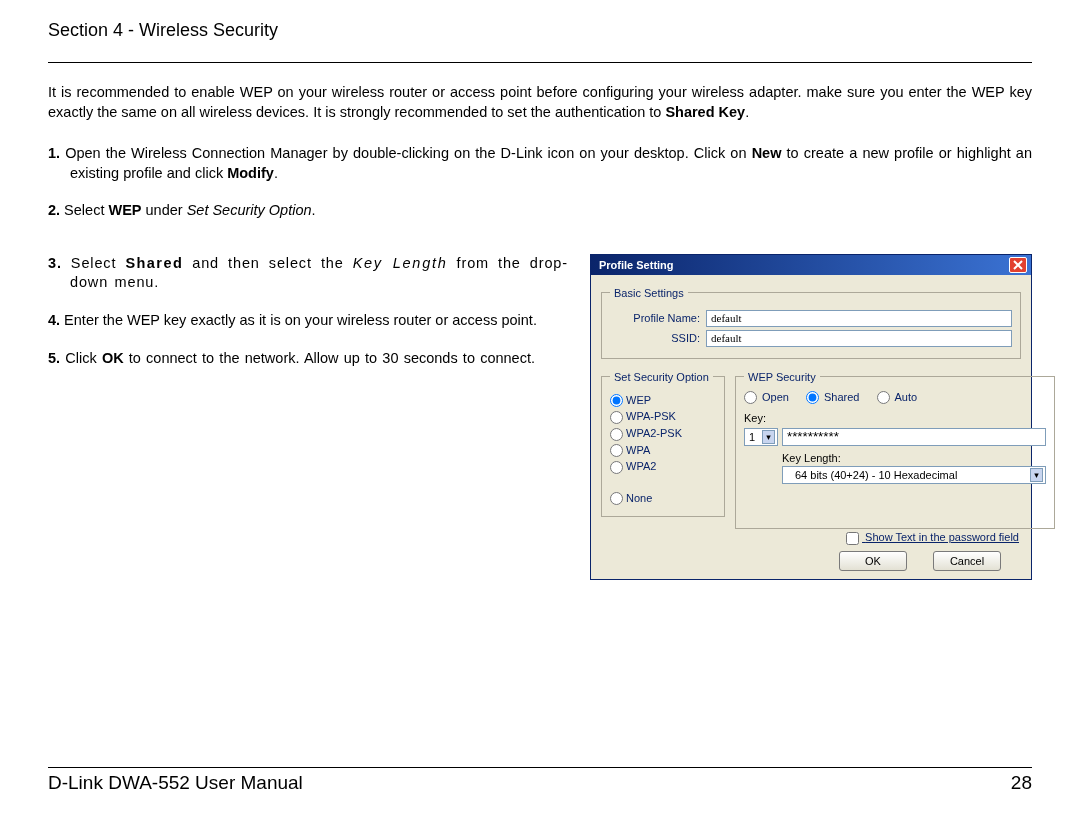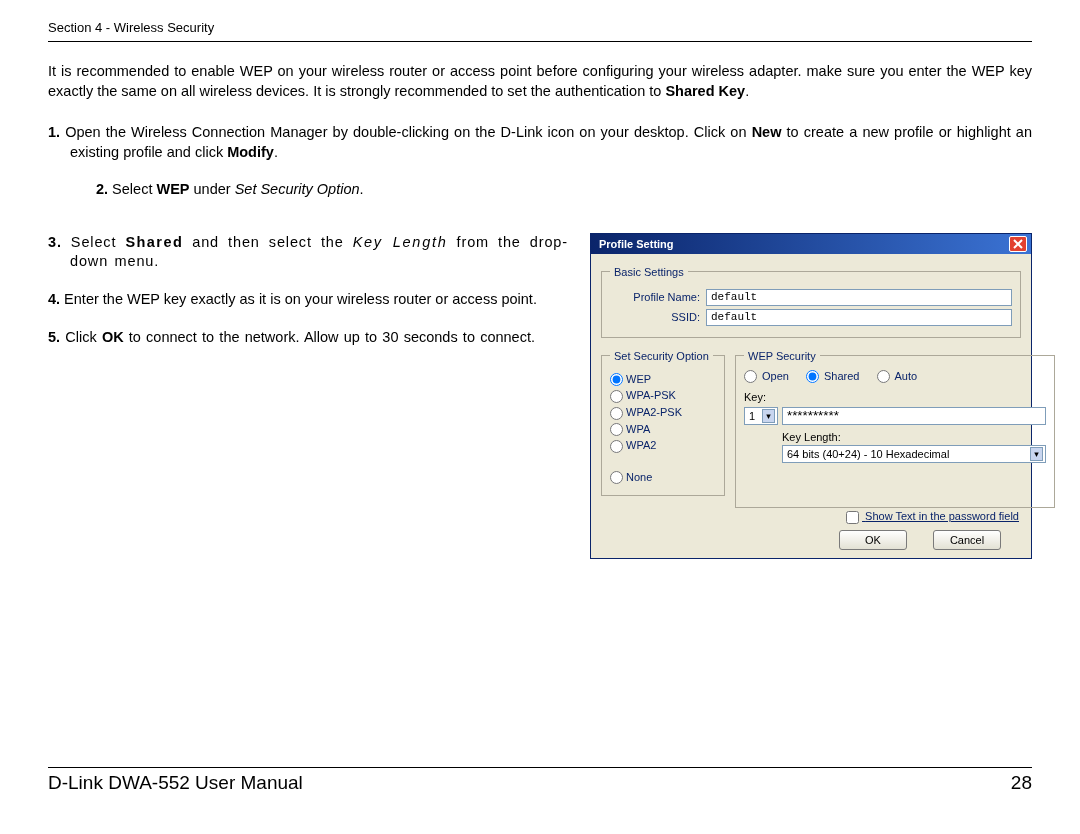--- a/index.html
+++ b/index.html
@@ -6,22 +6,22 @@
   body {
     margin: 0;
     padding: 20px 48px;
     font-family: Arial, Helvetica, sans-serif;
     color: #000;
     width: 1080px;
     height: 834px;
     background: #fff;
   }
   .header-section {
-    font-size: 13px;
-    padding-bottom: 6px;
+    font-size: 18px;
+    padding-bottom: 21px;
     border-bottom: 1.5px solid #000;
     margin-bottom: 20px;
   }
   .intro-para {
     font-size: 14.5px;
     line-height: 1.35;
     font-stretch: condensed;
     letter-spacing: 0;
     margin-bottom: 22px;
     text-align: justify;
@@ -92,35 +92,35 @@
   legend { color: #0a246a; padding: 0 4px; }
   .row { display: flex; align-items: center; margin: 3px 0; }
   .lbl { width: 96px; text-align: right; color: #0a246a; padding-right: 6px; }
   .txt-input {
     flex: 1;
     border: 1px solid #7f9db9;
     background: #fff;
     height: 17px;
     padding: 1px 4px;
     font-size: 11px;
-    font-family: Liberation Mono, monospace;
+    font-family: Liberation Serif, serif;
   }
   .radio-gap { margin-right: 16px; }
   .radio-row label { color: #0a246a; margin-right: 14px; }
   .sec-row { display: flex; gap: 10px; }
   .sec-col-left fieldset { width: 124px; }
   .sec-col-right { flex: 1; }
   .vopts label { display: block; color: #0a246a; margin: 3px 0; }
   .radio-inline { display: inline-flex; align-items: center; gap: 2px; }
   input[type=radio], input[type=checkbox] { margin: 0 3px 0 0; vertical-align: middle; }
   .key-row { display: flex; gap: 4px; margin: 4px 0 6px 0; }
   .key-select { width: 34px; height: 18px; border: 1px solid #7f9db9; background: #fff; display: flex; align-items: center; justify-content: space-between; padding: 0 2px 0 4px; }
   .chev { width: 13px; height: 14px; background: #c8d5ef; border: 1px solid #7f9db9; display: flex; align-items: center; justify-content: center; font-size: 9px; }
   .key-input { flex: 1; border: 1px solid #7f9db9; background: #fff; height: 18px; padding: 1px 4px; }
-  .keylen-select { width: 264px; height: 18px; border: 1px solid #7f9db9; background: #fff; display: flex; align-items: center; justify-content: space-between; padding: 0 2px 0 4px; margin-top: 2px;}
+  .keylen-select { width: 264px; height: 18px; border: 1px solid #7f9db9; background: #fff; display: flex; align-items: center; justify-content: space-between; padding: 0 2px 0 12px; margin-top: 2px;}
   .chk-row { text-align: right; color: #0a246a; margin: 6px 2px 6px 0; font-size: 11px; text-decoration: underline; }
   .btn-row { display: flex; justify-content: flex-end; gap: 26px; padding-right: 20px; margin-top: 2px; }
   .btn {
     min-width: 68px; height: 20px;
     border: 1px solid #7a7a7a;
     background: linear-gradient(#fff, #e3e1d4);
     border-radius: 3px;
     font-size: 11px;
     display: flex; align-items: center; justify-content: center;
     padding: 0 10px;
@@ -133,21 +133,21 @@
 <div class="header-section">Section 4 - Wireless Security</div>
 
 <div class="intro-para">
   <span>It is recommended to enable WEP on your wireless router or access point before configuring your wireless adapter. make sure you enter the WEP key exactly the same on all wireless devices. It is strongly recommended to set the authentication to </span><b>Shared Key</b><span>.</span>
 </div>
 
 <div class="step">
   <b>1.</b><span> Open the Wireless Connection Manager by double-clicking on the D-Link icon on your desktop. Click on </span><b>New</b><span> to create a new profile or highlight an existing profile and click </span><b>Modify</b><span>.</span>
 </div>
 
-<div class="step" style="margin-bottom:18px;margin-left:48px;">
+<div class="step" style="margin-bottom:18px;">
   <b>2.</b><span> Select </span><b>WEP</b><span> under </span><i>Set Security Option</i><span>.</span>
 </div>
 
 <div class="aligned-block">
   <div class="steps-column">
     <div class="step" style="letter-spacing:0.06em; word-spacing:0.1em;">
       <b>3.</b><span> Select </span><b style="letter-spacing:0.1em;">Shared</b><span> and then select the </span><i style="letter-spacing:0.12em;">Key Length</i><span> from the drop-down menu.</span>
     </div>
     <div class="step">
       <b>4.</b><span> Enter the WEP key exactly as it is on your wireless router or access point.</span>

